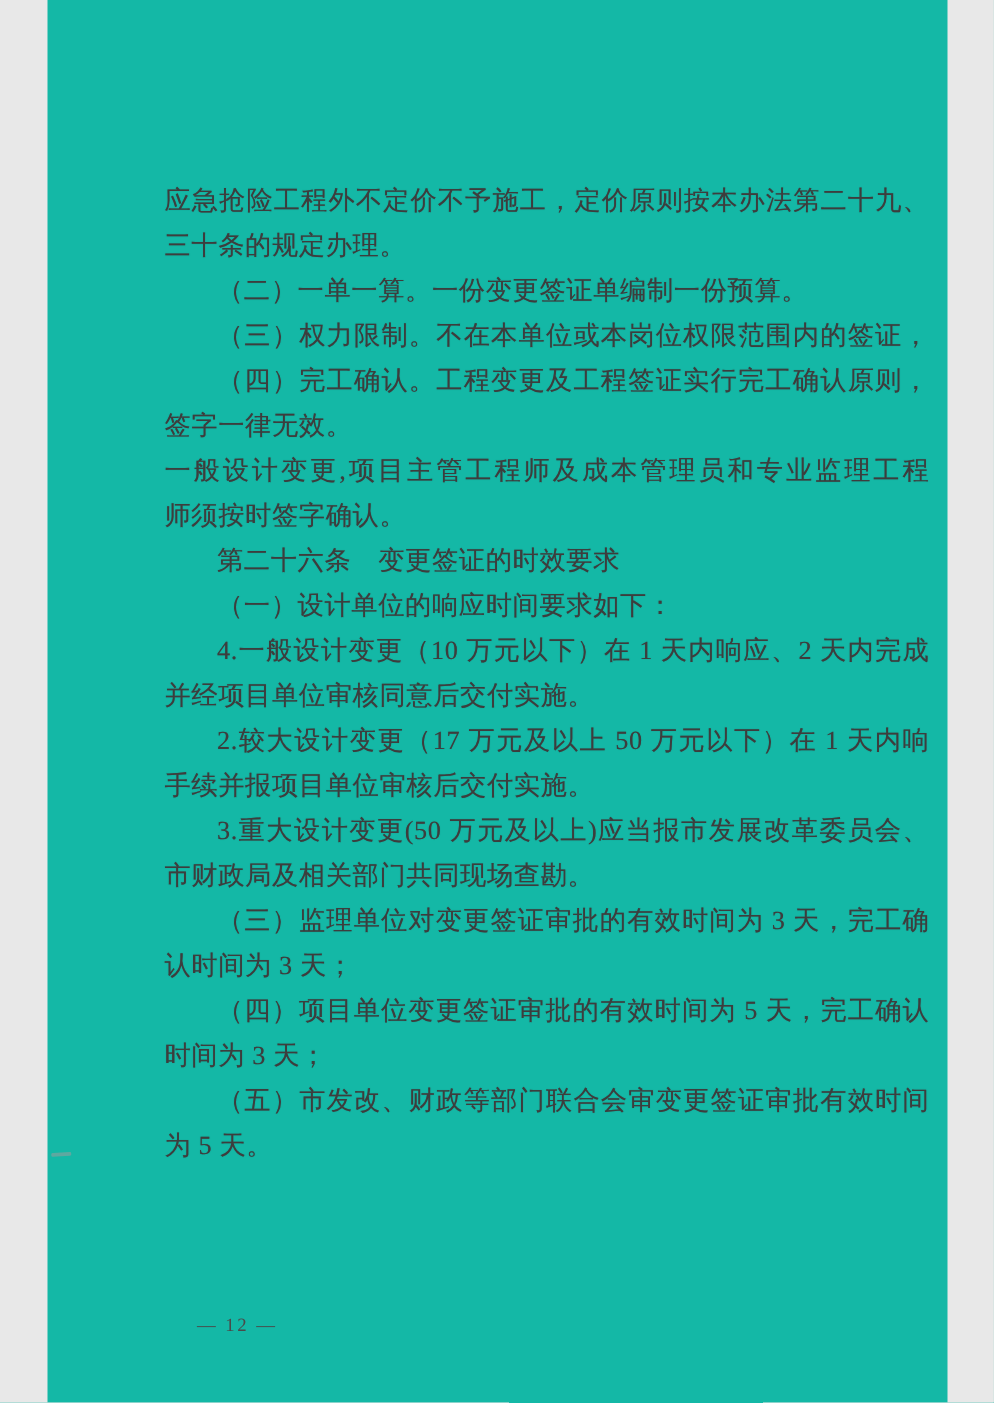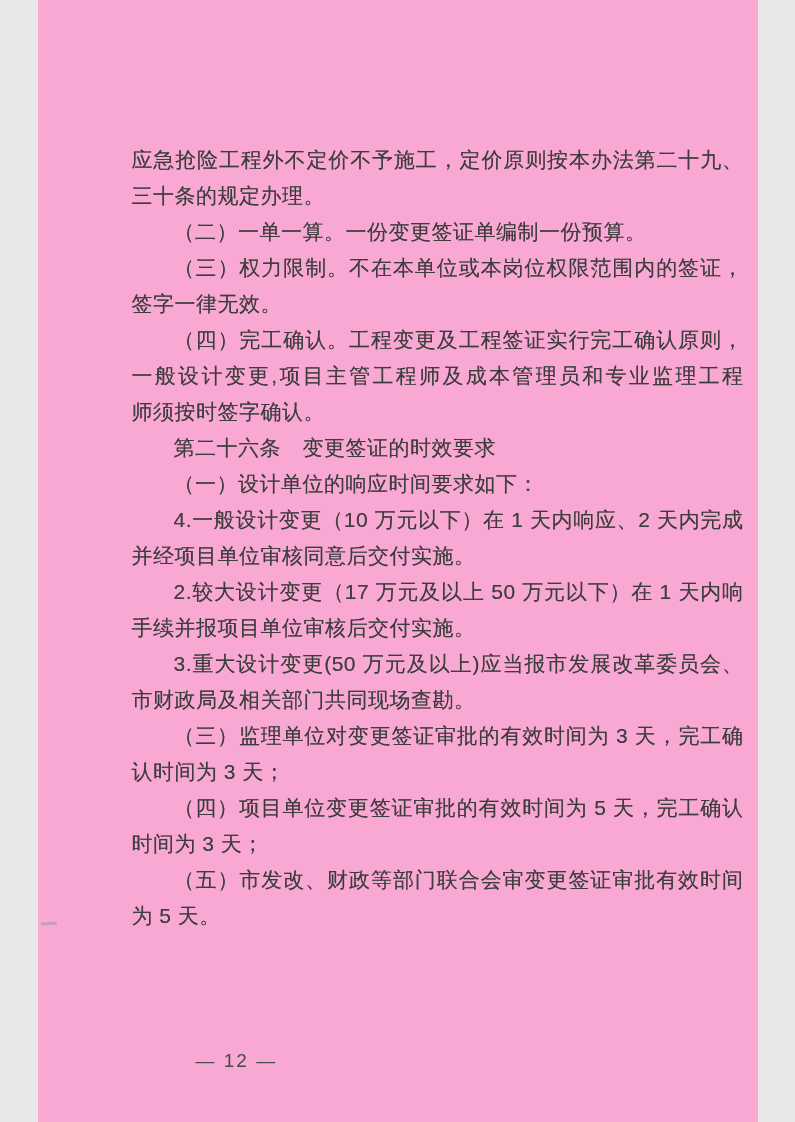--- a/index.html
+++ b/index.html
@@ -5,23 +5,23 @@
   html, body {
     margin: 0;
     padding: 0;
     background: #e8e8e8;
   }
   .page {
     position: relative;
     width: 720px;
     height: 1122px;
     margin: 0 auto;
-    background: #f9a8d4;
+    background: #14b8a6;
     overflow: hidden;
-    font-family: Liberation Sans, sans-serif;
+    font-family: Liberation Serif, serif;
     color: #3d3d3d;
   }
   .doc-body {
     position: absolute;
     left: 94px;
     top: 142px;
     width: 612px;
   }
   .ln {
     font-size: 21px;
@@ -36,25 +36,24 @@
     text-align: justify;
     text-align-last: justify;
   }
   .ln.indent {
     text-indent: 2em;
   }
   .footer {
     position: absolute;
     left: 120px;
     top: 1049px;
-    font-size: 19px;
+    font-size: 15px;
     line-height: 24px;
     color: #4a4a4a;
     letter-spacing: 2px;
-    margin-left: 38px;
   }
   .scan-artifact {
     position: absolute;
     left: 3px;
     top: 922px;
     width: 16px;
     height: 3px;
     background: #9a9a9a;
     opacity: 0.55;
     transform: rotate(-4deg);
@@ -64,22 +63,22 @@
 </head>
 <body>
 
 <div class="page">
 
   <div class="doc-body">
     <div class="ln fill">应急抢险工程外不定价不予施工，定价原则按本办法第二十九、</div>
     <div class="ln">三十条的规定办理。</div>
     <div class="ln indent">（二）一单一算。一份变更签证单编制一份预算。</div>
     <div class="ln indent fill">（三）权力限制。不在本单位或本岗位权限范围内的签证，</div>
+    <div class="ln indent fill">（四）完工确认。工程变更及工程签证实行完工确认原则，</div>
     <div class="ln">签字一律无效。</div>
-    <div class="ln indent fill">（四）完工确认。工程变更及工程签证实行完工确认原则，</div>
     <div class="ln fill">一般设计变更,项目主管工程师及成本管理员和专业监理工程</div>
     <div class="ln">师须按时签字确认。</div>
     <div class="ln indent">第二十六条　变更签证的时效要求</div>
     <div class="ln indent">（一）设计单位的响应时间要求如下：</div>
     <div class="ln indent fill">4.一般设计变更（10 万元以下）在 1 天内响应、2 天内完成</div>
     <div class="ln">并经项目单位审核同意后交付实施。</div>
     <div class="ln indent fill">2.较大设计变更（17 万元及以上 50 万元以下）在 1 天内响</div>
     <div class="ln">手续并报项目单位审核后交付实施。</div>
     <div class="ln indent fill">3.重大设计变更(50 万元及以上)应当报市发展改革委员会、</div>
     <div class="ln">市财政局及相关部门共同现场查勘。</div>

